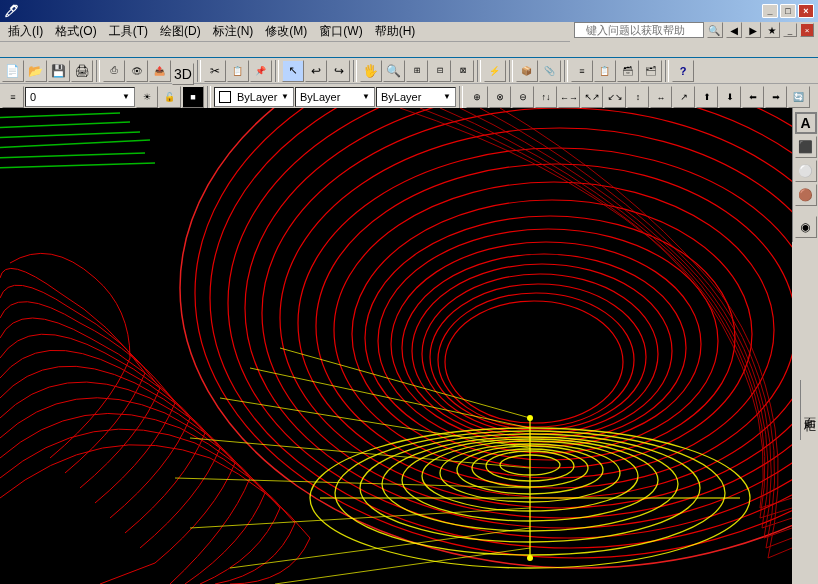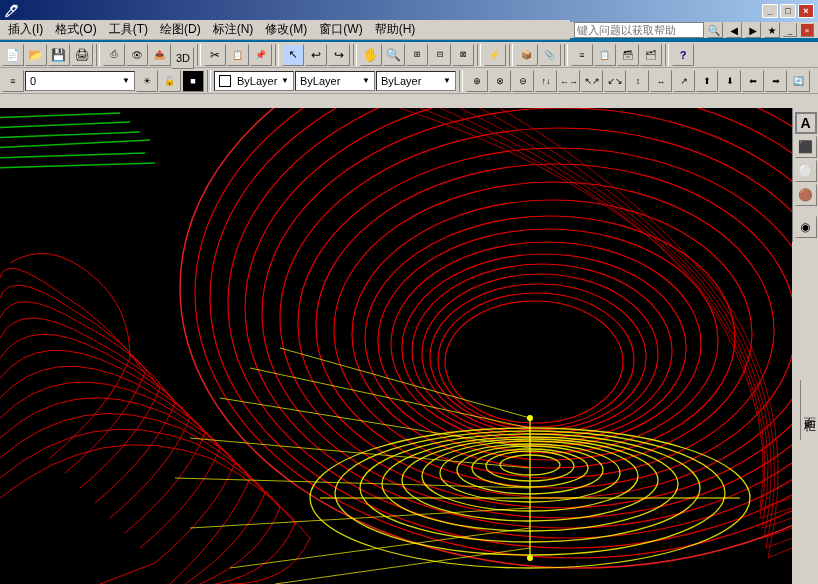--- a/index.html
+++ b/index.html
@@ -42,21 +42,21 @@
       white-space: nowrap;
       font-size: 12px;
       color: #000;
     }
     #help-search-input {
       width: 120px;
       height: 16px;
       font-size: 11px;
       border: 1px inset #808080;
       background: white;
-      padding: 0 2px;
+      padding: 0 11px;
     }
     .help-icon-btn {
       width: 16px; height: 16px; background: #d4d0c8; border: 1px outset #d4d0c8;
       display: flex; align-items: center; justify-content: center; font-size: 10px; cursor: pointer;
     }
 
     
     .toolbar-row {
       background: #d4d0c8;
       height: 26px;
@@ -148,21 +148,21 @@
 
 <div id="title-bar">
   <span style="font-size:12px;">🖊</span>
   <div id="title-controls">
     <div class="title-btn">_</div>
     <div class="title-btn">□</div>
     <div class="title-btn close-btn">×</div>
   </div>
 </div>
 
-<div style="position:relative; display:flex; align-items:center; background:#d4d0c8; border-bottom:4px solid #0369a1; height:20px;">
+<div style="position:relative; display:flex; align-items:flex-start; background:#d4d0c8; border-bottom:1px solid #0369a1; height:36px;">
   <div id="menu-bar" style="display:flex; align-items:center; flex:1;">
     <div class="menu-item">插入(I)</div>
     <div class="menu-item">格式(O)</div>
     <div class="menu-item">工具(T)</div>
     <div class="menu-item">绘图(D)</div>
     <div class="menu-item">标注(N)</div>
     <div class="menu-item">修改(M)</div>
     <div class="menu-item">窗口(W)</div>
     <div class="menu-item">帮助(H)</div>
   </div>
@@ -179,21 +179,21 @@
 
 <div class="toolbar-row">
   <div class="tb-btn">📄</div>
   <div class="tb-btn">📂</div>
   <div class="tb-btn">💾</div>
   <div class="tb-btn">🖨</div>
   <div class="tb-separator"></div>
   <div class="tb-btn" style="font-size:9px;">⎙</div>
   <div class="tb-btn" style="font-size:9px;">👁</div>
   <div class="tb-btn" style="font-size:9px;">📤</div>
-  <div class="tb-btn" style="font-size:11px;margin-top:7px;">3D</div>
+  <div class="tb-btn" style="font-size:14px;margin-top:7px;">3D</div>
   <div class="tb-separator"></div>
   <div class="tb-btn">✂</div>
   <div class="tb-btn" style="font-size:9px;">📋</div>
   <div class="tb-btn" style="font-size:9px;">📌</div>
   <div class="tb-separator"></div>
   <div class="tb-btn" style="font-size:11px; background:#b8d4ff;">↖</div>
   <div class="tb-btn">↩</div>
   <div class="tb-btn">↪</div>
   <div class="tb-separator"></div>
   <div class="tb-btn">🖐</div>

